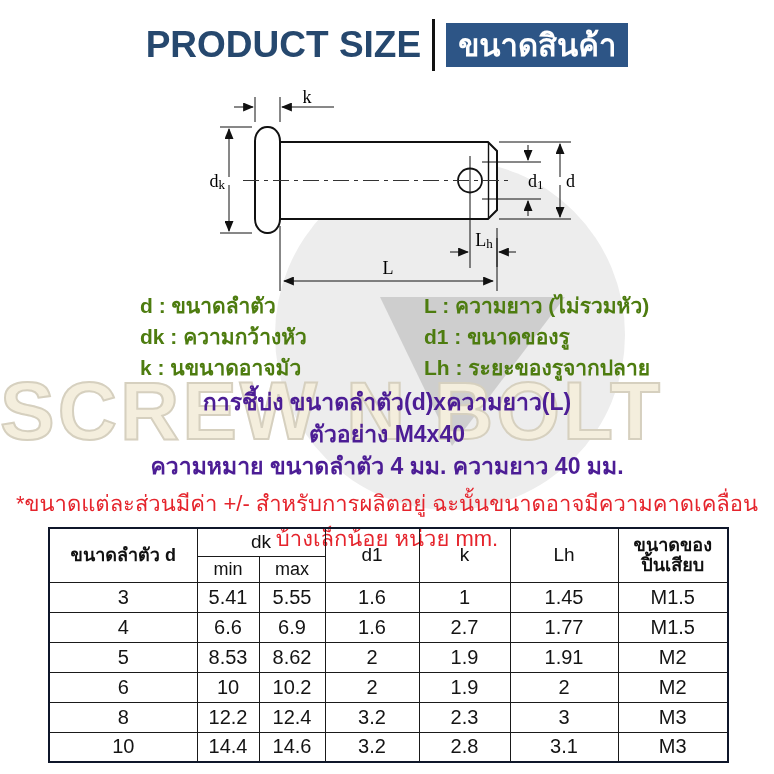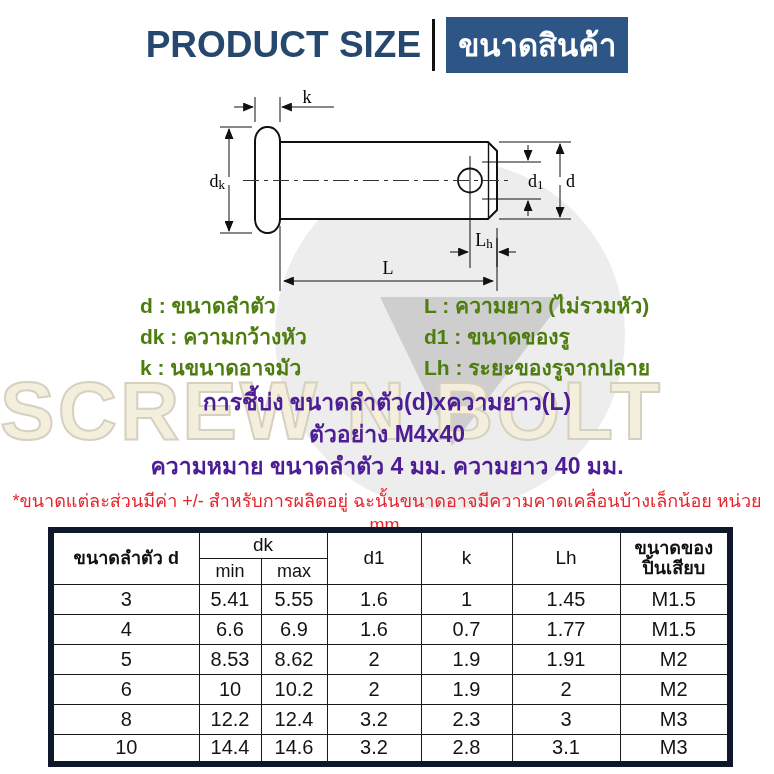--- a/index.html
+++ b/index.html
@@ -8,39 +8,39 @@
   
   .wm-layer{position:absolute;inset:0;z-index:0;}
   .wm-text{position:absolute;top:364px;left:0;right:0;text-align:left;white-space:nowrap;
            font-size:82px;font-weight:800;letter-spacing:3px;color:#f4eedd;
            -webkit-text-stroke:2px #d6d0bf;}
   
   .header{position:absolute;top:14px;left:0;right:0;height:62px;display:flex;
           justify-content:center;align-items:center;gap:11px;z-index:2;text-align:center;}
   .hdr-title{font-size:37px;font-weight:bold;color:#26486e;letter-spacing:0px;}
   .hdr-divider{width:3px;height:52px;background:#111;}
-  .hdr-box{background:#2d5586;color:#fff;height:56px;display:flex;align-items:center;
+  .hdr-box{background:#2d5586;color:#fff;height:44px;display:flex;align-items:center;
            padding:0 12px;font-size:31px;font-weight:bold;}
   
   .diagram{position:absolute;left:180px;top:82px;z-index:2;}
   
   .legend{position:absolute;top:290px;z-index:2;font-size:21px;font-weight:bold;
           color:#4d7c0f;line-height:31px;}
   .legend-left{left:140px;}
   .legend-right{left:424px;}
   
   .instruction{position:absolute;top:386px;left:0;right:0;text-align:center;z-index:2;
                font-size:23px;font-weight:bold;color:#4c1d95;line-height:32px;}
   
   .note{position:absolute;top:486px;left:0;right:0;text-align:center;z-index:2;
-        font-size:18px;color:#e5242c;}
+        font-size:22px;color:#e5242c;}
   
   .tbl-wrap{position:absolute;left:48px;top:527px;z-index:2;}
   table.size{border-collapse:collapse;width:679px;table-layout:fixed;
-             border:6px solid #0f172a;background:transparent;}
+             border:2px solid #0f172a;background:transparent;}
   table.size th,table.size td{border:1px solid #1a1a1a;text-align:center;
              vertical-align:middle;padding:0;}
   tr.hdr1{height:28px;}
   tr.hdr2{height:26px;}
   tr.data{height:30px;}
   th.thai{font-size:18px;font-weight:bold;line-height:20px;}
   th.sym{font-size:19px;font-weight:normal;}
   th.mm{font-size:18px;font-weight:normal;}
   td.val{font-size:20px;font-weight:normal;color:#141414;}
 </style>
@@ -185,21 +185,21 @@
           <td class="val">1.6</td>
           <td class="val">1</td>
           <td class="val">1.45</td>
           <td class="val">M1.5</td>
         </tr>
         <tr class="data">
           <td class="val">4</td>
           <td class="val">6.6</td>
           <td class="val">6.9</td>
           <td class="val">1.6</td>
-          <td class="val">0.7</td>
+          <td class="val">2.7</td>
           <td class="val">1.77</td>
           <td class="val">M1.5</td>
         </tr>
         <tr class="data">
           <td class="val">5</td>
           <td class="val">8.53</td>
           <td class="val">8.62</td>
           <td class="val">2</td>
           <td class="val">1.9</td>
           <td class="val">1.91</td>

